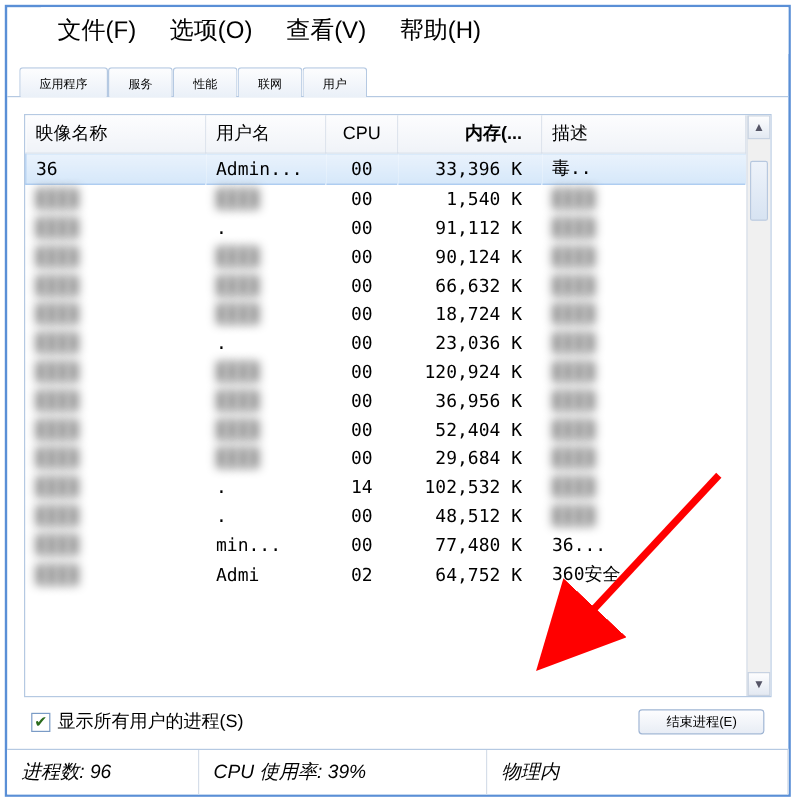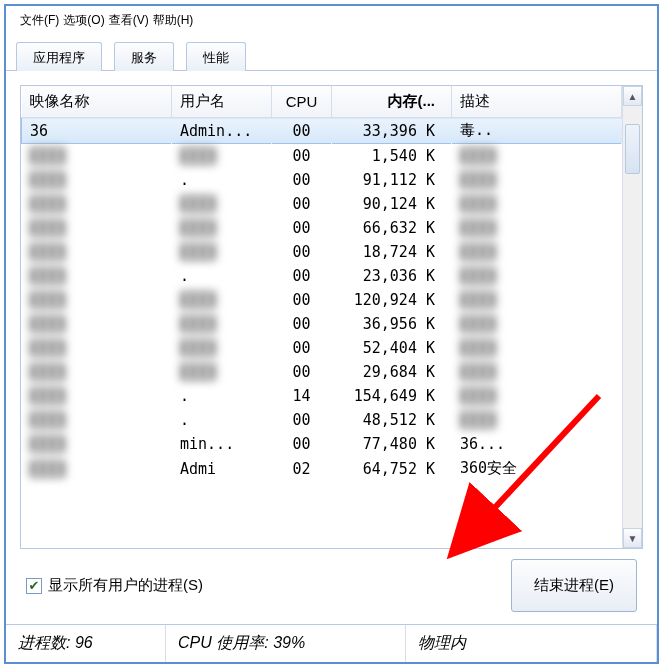--- a/index.html
+++ b/index.html
@@ -19,43 +19,44 @@
     left: 4px;
     top: 4px;
     right: 4px;
     bottom: 4px;
     background: #fff;
     display: flex;
     flex-direction: column;
   }
   .menu-bar {
     display: flex;
-    gap: 4px;
+    gap: 28px;
     padding: 6px 10px 6px 14px;
     background: #fff;
-    font-size: 12px;
+    font-size: 20px;
+    margin-left: 28px;
   }
   .menu-bar span { cursor: default; }
   .tabs-row {
     display: flex;
     padding: 0 10px;
     border-bottom: 1px solid #b5c9e2;
     position: relative;
     height: 36px;
     align-items: flex-end;
   }
   .tab {
     padding: 6px 16px 4px 16px;
     border: 1px solid #b5c9e2;
     border-bottom: none;
     border-top-left-radius: 3px;
     border-top-right-radius: 3px;
-    margin-right: 12px;
+    margin-right: 0px;
     background: linear-gradient(#fdfdfe,#eaf0f8);
-    font-size: 13px;
+    font-size: 10px;
     position: relative;
     top: 1px;
     cursor: default;
   }
   .tab.active {
     background: #fff;
     border: 4px solid #ff0000;
     border-bottom: 4px solid #ff0000;
     padding: 4px 20px 4px 20px;
     font-weight: normal;
@@ -155,25 +156,25 @@
     width: 16px; height: 16px;
     border: 1px solid #7a9bc6;
     background: #fff;
     display: inline-flex;
     align-items: center;
     justify-content: center;
     color: #2a6b1c;
     font-size: 13px;
   }
   .end-btn {
-    padding: 16px 22px;
+    padding: 2px 22px;
     background: linear-gradient(#fdfdfe,#e8edf5);
     border: 1px solid #9fb5d4;
     border-radius: 3px;
-    font-size: 15px;
+    font-size: 11px;
     cursor: default;
   }
   .status-bar {
     display: flex;
     border-top: 1px solid #b5c9e2;
     background: #fff;
     font-size: 16px;
     font-style: italic;
   }
   .status-cell {
@@ -201,20 +202,22 @@
     <span>文件(F)</span>
     <span>选项(O)</span>
     <span>查看(V)</span>
     <span>帮助(H)</span>
   </div>
 
   <div class="tabs-row">
     <div class="tab">应用程序</div>
     <div class="tab">服务</div>
     <div class="tab">性能</div>
+    <div class="tab">联网</div>
+    <div class="tab">用户</div>
   </div>
 
   <div class="content-area">
     <div class="table-wrap">
       <div class="table-scroll">
         <table>
           <thead>
             <tr>
               <th class="col-img">映像名称</th>
               <th class="col-user">用户名</th>
@@ -298,21 +301,21 @@
                 <td><span class="blur">████</span></td>
                 <td><span class="blur">████</span></td>
                 <td class="cpu">00</td>
                 <td class="mem">29,684 K</td>
                 <td><span class="blur">████</span></td>
               </tr>
               <tr>
                 <td><span class="blur">████</span></td>
                 <td>.</td>
                 <td class="cpu">14</td>
-                <td class="mem">154,649 K</td>
+                <td class="mem">102,532 K</td>
                 <td><span class="blur">████</span></td>
               </tr>
               <tr>
                 <td><span class="blur">████</span></td>
                 <td>.</td>
                 <td class="cpu">00</td>
                 <td class="mem">48,512 K</td>
                 <td><span class="blur">████</span></td>
               </tr>
               <tr>

